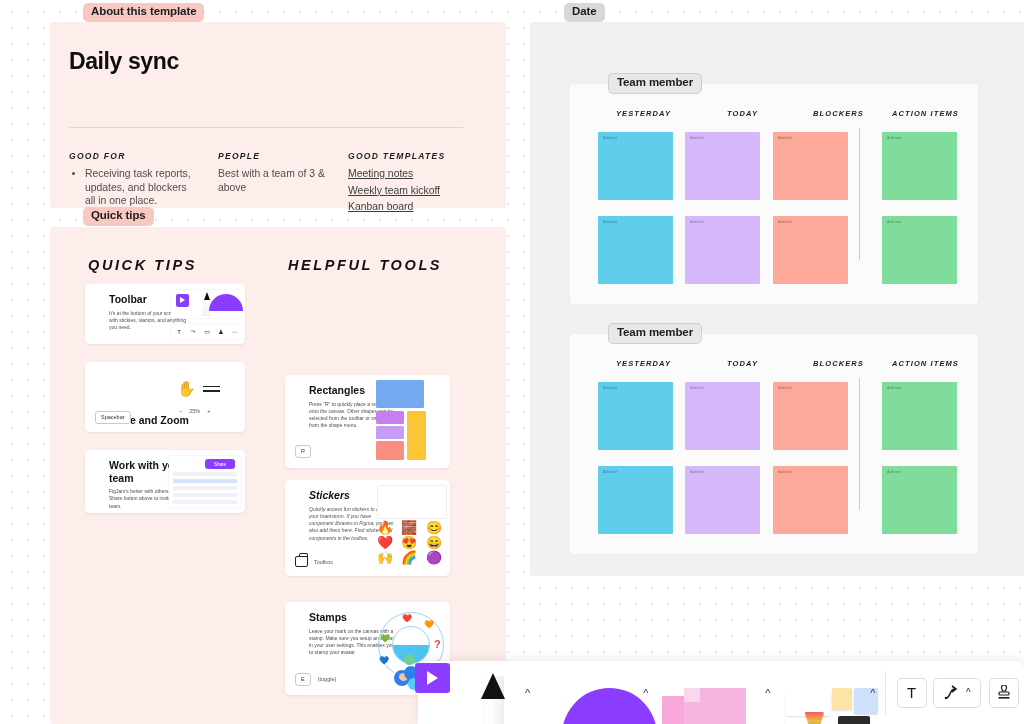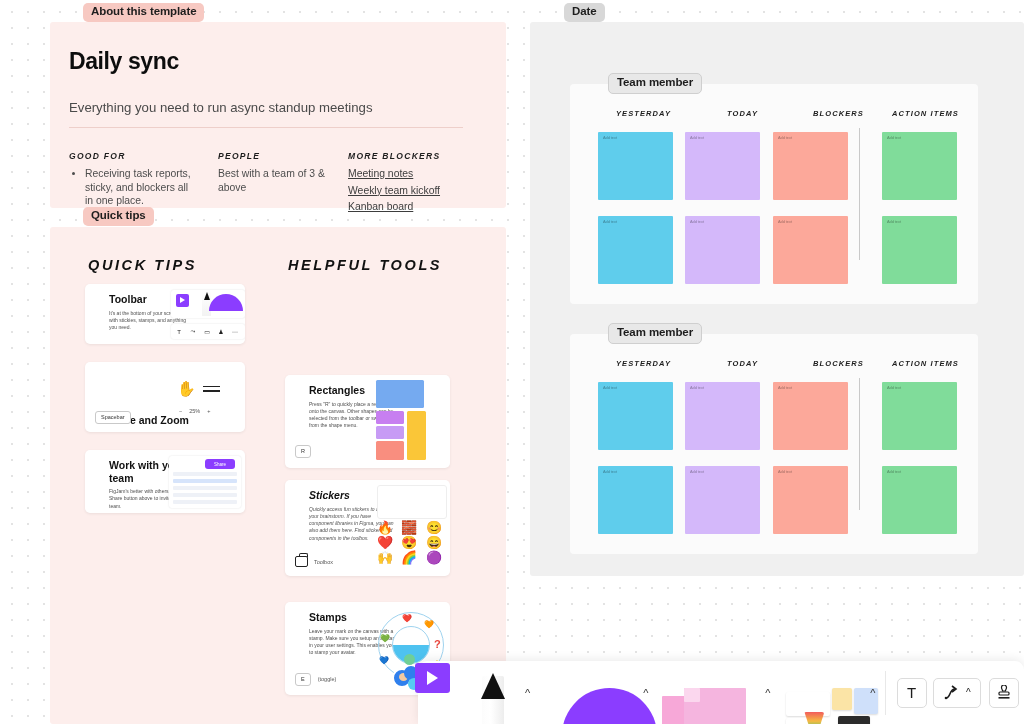--- a/index.html
+++ b/index.html
@@ -252,32 +252,31 @@
 </style>
 </head>
 <body>
 
 <div id="canvas">
 
   <div class="sec-label pink" style="left:47px; top:3px;">About this template</div>
 
   <div class="panel" id="about-card">
     <div id="about-title">Daily sync</div>
-    <div id="about-sub">Everything you need to run async standup meetings</div>
     <div id="about-rule"></div>
 
     <div class="col-head" id="c1h">GOOD FOR</div>
     <div class="col-body" id="c1b">
-      <li>Receiving task reports, sticky, and blockers all in one place.</li>
+      <li>Receiving task reports, updates, and blockers all in one place.</li>
     </div>
 
     <div class="col-head" id="c2h">PEOPLE</div>
     <div class="col-body" id="c2b">Best with a team of 3 &amp; above</div>
 
-    <div class="col-head" id="c3h">MORE BLOCKERS</div>
+    <div class="col-head" id="c3h">GOOD TEMPLATES</div>
     <div id="c3links">
       <a href="#">Meeting notes</a>
       <a href="#">Weekly team kickoff</a>
       <a href="#">Kanban board</a>
     </div>
   </div>
 
   <div class="sec-label pink" style="left:47px; top:207px;">Quick tips</div>
 
   <div class="panel" id="tips-panel">

